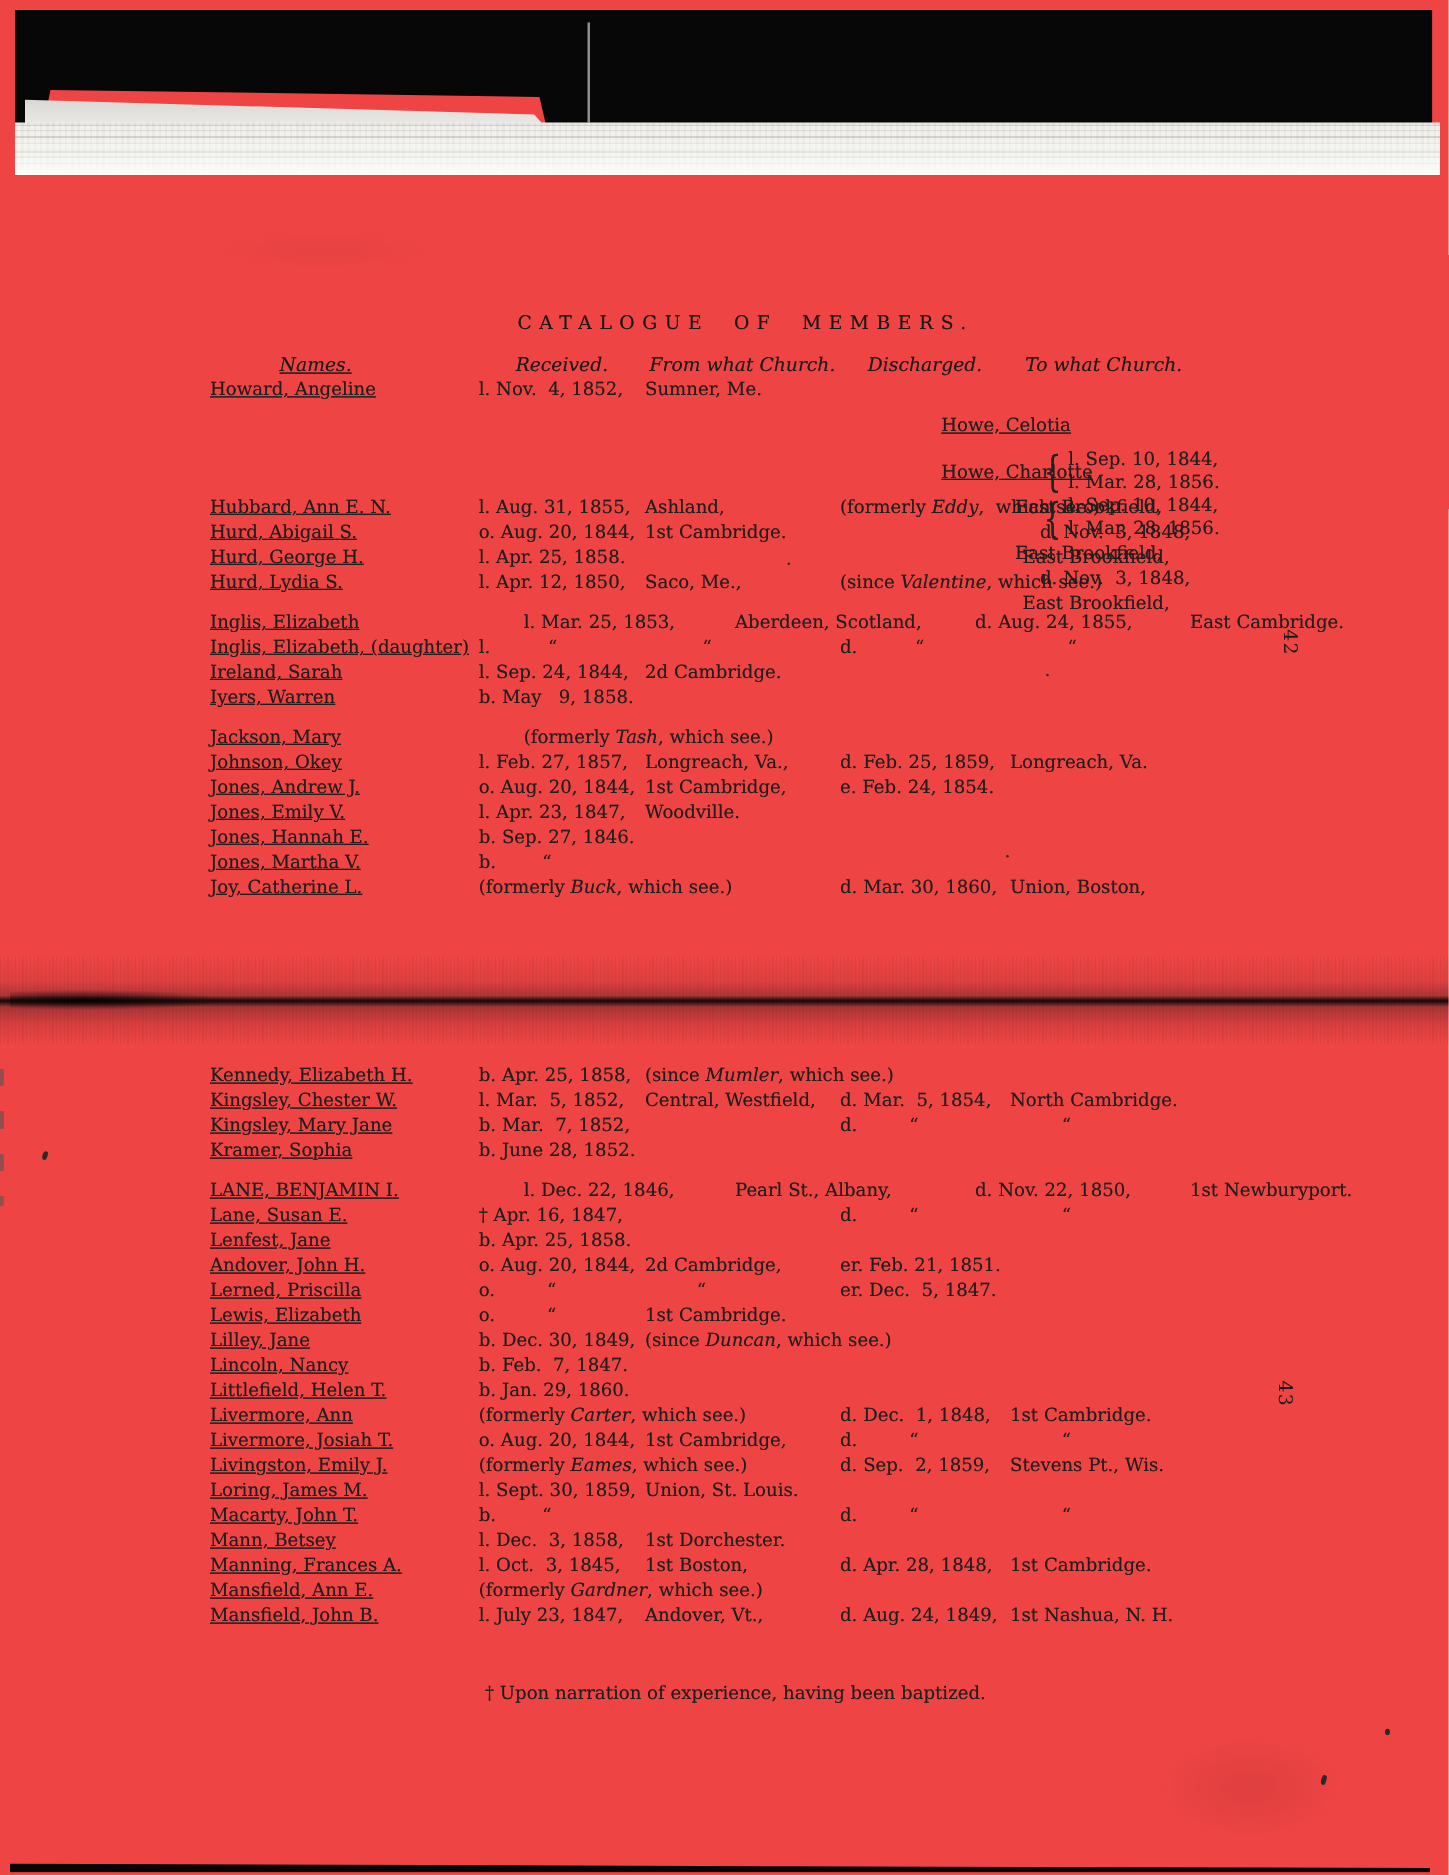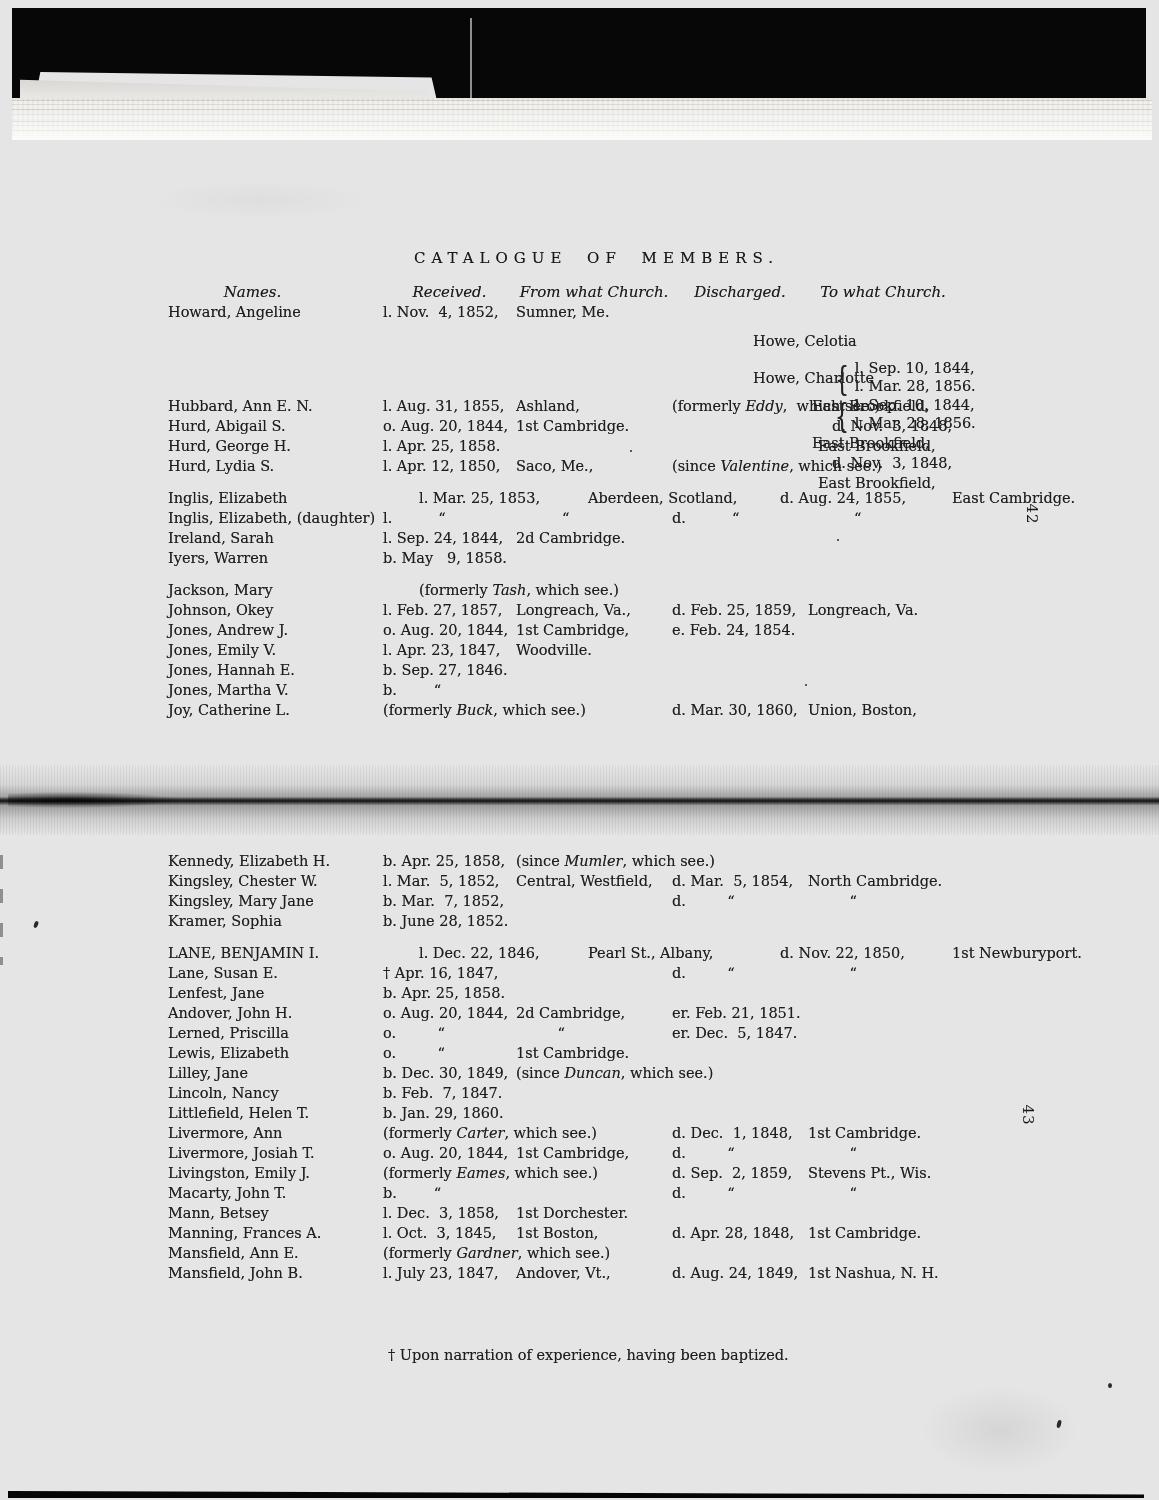--- a/index.html
+++ b/index.html
@@ -1,18 +1,18 @@
 <!DOCTYPE html>
 <html><head>
 <meta charset="utf-8">
 <style>
   html,body { margin:0; padding:0; background:#ffffff; }
   .scan {
     position:relative; width:1159px; height:1500px;
-    background:#e5e5e5; overflow:hidden;
+    background:#ef4444; overflow:hidden;
     font-family:"DejaVu Serif","Liberation Serif",serif;
     color:#1e1e1e;
   }
 
   
   .top-black {
     position:absolute; left:12px; top:8px; width:1134px; height:94px;
     background:#070707;
     clip-path:polygon(0 0,100% 0,100% 98%,37.5% 100%,37% 74%,2.5% 68%,2% 98%,0 96%);
   }
@@ -84,21 +84,21 @@
   .thead .c { text-align:center; }
   .thead .c0 { padding-right:46px; box-sizing:border-box; }
 
   .rows { position:absolute; left:168px; width:800px; font-size:14.5px; }
   .rows-42 { top:302px; }
   .rows-43 { top:851px; }
 
   .trow { display:flex; height:20px; line-height:20px; white-space:pre; }
   .trow.gap { margin-top:12px;gap:36px; }
   .c { flex:0 0 auto; white-space:pre; overflow:visible; }
-  .c0 { width:215px; } .c1 { width:133px; } .c2 { width:156px; }
+  .c0 { width:215px;text-decoration:underline; } .c1 { width:133px; } .c2 { width:156px; }
   .c3 { width:136px; } .c4 { width:150px; }
 
   .trow.braced { height:37px; align-items:flex-end; line-height:20px;flex-direction:column; }
   .braced .c0 { display:flex; align-items:center; height:37px; }
   .braced .c1 { display:flex; align-items:center; height:37px; }
   .brace { font-size:34px; line-height:34px; transform:scaleX(0.65); transform-origin:left center; margin-right:-2px; color:#222; }
   .rlines { display:inline-flex; flex-direction:column; line-height:17.5px; }
 
   .footnote { position:absolute; left:388px; top:1347px; font-size:14.5px; white-space:pre; }
 
@@ -167,20 +167,21 @@
       <div class="trow"><span class="c c0">Lenfest, Jane</span><span class="c c1">b. Apr. 25, 1858.</span><span class="c c2"></span><span class="c c3"></span><span class="c c4"></span></div>
       <div class="trow"><span class="c c0">Andover, John H.</span><span class="c c1">o. Aug. 20, 1844,</span><span class="c c2">2d Cambridge,</span><span class="c c3">er. Feb. 21, 1851.</span><span class="c c4"></span></div>
       <div class="trow"><span class="c c0">Lerned, Priscilla</span><span class="c c1">o.         “</span><span class="c c2">         “</span><span class="c c3">er. Dec.  5, 1847.</span><span class="c c4"></span></div>
       <div class="trow"><span class="c c0">Lewis, Elizabeth</span><span class="c c1">o.         “</span><span class="c c2">1st Cambridge.</span><span class="c c3"></span><span class="c c4"></span></div>
       <div class="trow"><span class="c c0">Lilley, Jane</span><span class="c c1">b. Dec. 30, 1849,</span><span class="c c2">(since <i>Duncan</i>, which see.)</span><span class="c c3"></span><span class="c c4"></span></div>
       <div class="trow"><span class="c c0">Lincoln, Nancy</span><span class="c c1">b. Feb.  7, 1847.</span><span class="c c2"></span><span class="c c3"></span><span class="c c4"></span></div>
       <div class="trow"><span class="c c0">Littlefield, Helen T.</span><span class="c c1">b. Jan. 29, 1860.</span><span class="c c2"></span><span class="c c3"></span><span class="c c4"></span></div>
       <div class="trow"><span class="c c0">Livermore, Ann</span><span class="c c1">(formerly <i>Carter</i>, which see.)</span><span class="c c2"></span><span class="c c3">d. Dec.  1, 1848,</span><span class="c c4">1st Cambridge.</span></div>
       <div class="trow"><span class="c c0">Livermore, Josiah T.</span><span class="c c1">o. Aug. 20, 1844,</span><span class="c c2">1st Cambridge,</span><span class="c c3">d.         “</span><span class="c c4">         “</span></div>
       <div class="trow"><span class="c c0">Livingston, Emily J.</span><span class="c c1">(formerly <i>Eames</i>, which see.)</span><span class="c c2"></span><span class="c c3">d. Sep.  2, 1859,</span><span class="c c4">Stevens Pt., Wis.</span></div>
+      <div class="trow"><span class="c c0">Loring, James M.</span><span class="c c1">l. Sept. 30, 1859,</span><span class="c c2">Union, St. Louis.</span><span class="c c3"></span><span class="c c4"></span></div>
       <div class="trow"><span class="c c0">Macarty, John T.</span><span class="c c1">b.        “</span><span class="c c2"></span><span class="c c3">d.         “</span><span class="c c4">         “</span></div>
       <div class="trow"><span class="c c0">Mann, Betsey</span><span class="c c1">l. Dec.  3, 1858,</span><span class="c c2">1st Dorchester.</span><span class="c c3"></span><span class="c c4"></span></div>
       <div class="trow"><span class="c c0">Manning, Frances A.</span><span class="c c1">l. Oct.  3, 1845,</span><span class="c c2">1st Boston,</span><span class="c c3">d. Apr. 28, 1848,</span><span class="c c4">1st Cambridge.</span></div>
       <div class="trow"><span class="c c0">Mansfield, Ann E.</span><span class="c c1">(formerly <i>Gardner</i>, which see.)</span><span class="c c2"></span><span class="c c3"></span><span class="c c4"></span></div>
       <div class="trow"><span class="c c0">Mansfield, John B.</span><span class="c c1">l. July 23, 1847,</span><span class="c c2">Andover, Vt.,</span><span class="c c3">d. Aug. 24, 1849,</span><span class="c c4">1st Nashua, N. H.</span></div>
     </div>
   <div class="footnote">† Upon narration of experience, having been baptized.</div>
   <div class="pagenum pagenum-43">43</div>
 
   <div class="left-edge-marks"></div>

